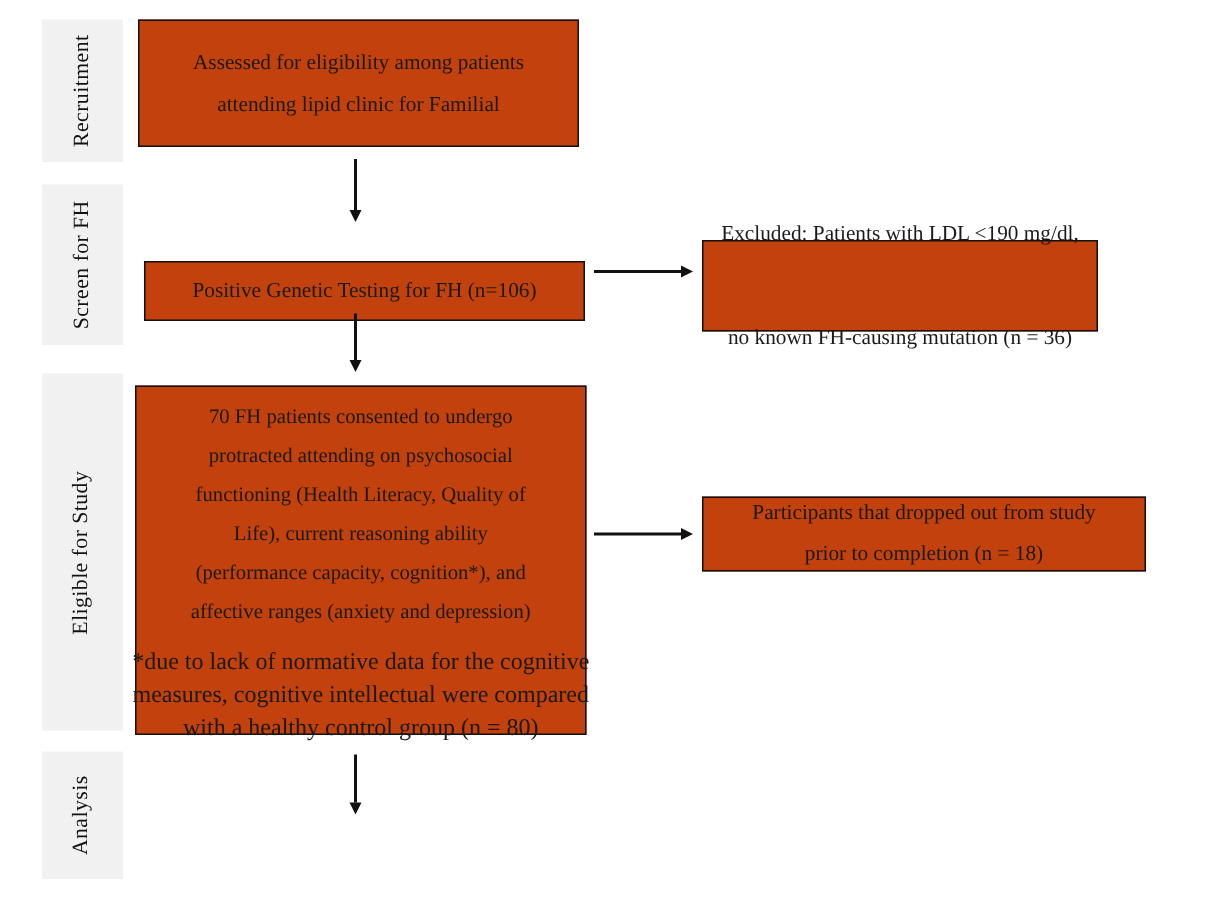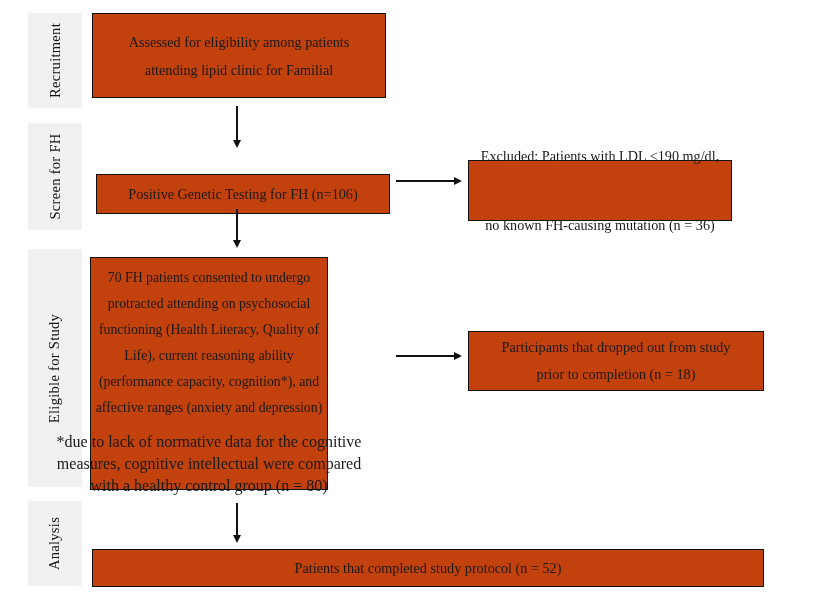--- a/index.html
+++ b/index.html
@@ -75,46 +75,43 @@
   <div class="fbox" style="left:468px;top:160px;width:264px;height:61px;gap:42px;">
     <div class="line">Excluded: Patients with LDL &lt;190 mg/dl,</div>
     <div class="line">no known FH-causing mutation (n = 36)</div>
   </div>
 
   <div class="varrow" style="left:232.5px;top:209px;height:39px;">
     <div class="shaft"></div>
     <div class="head"></div>
   </div>
 
-  <div class="fbox" id="box-consented" style="left:90px;top:257px;width:238px;height:233px;">
+  <div class="fbox" id="box-consented" style="left:90px;top:257px;width:301px;height:233px;">
     <div class="line">70 FH patients consented to undergo</div>
     <div class="line">protracted attending on psychosocial</div>
     <div class="line">functioning (Health Literacy, Quality of</div>
     <div class="line">Life), current reasoning ability</div>
     <div class="line">(performance capacity, cognition*), and</div>
     <div class="line">affective ranges (anxiety and depression)</div>
     <div class="footnote">
       <div class="line">*due to lack of normative data for the cognitive</div>
       <div class="line">measures, cognitive intellectual were compared</div>
       <div class="line">with a healthy control group (n = 80)</div>
     </div>
   </div>
 
   <div class="harrow" style="left:396px;top:351.5px;width:66px;">
     <div class="shaft"></div>
     <div class="head"></div>
   </div>
 
-  <div class="fbox" style="left:468px;top:331px;width:296px;height:60px;">
+  <div class="fbox" style="left:468px;top:331px;width:296px;height:50px;">
     <div class="line">Participants that dropped out from study</div>
     <div class="line">prior to completion (n = 18)</div>
   </div>
 
   <div class="varrow" style="left:232.5px;top:503px;height:40px;">
     <div class="shaft"></div>
     <div class="head"></div>
   </div>
 
-  <div class="fbox" style="left:92px;top:549px;width:672px;height:38px;">
-    <div class="line">Patients that completed study protocol (n = 52)</div>
-  </div>
 
 </div>
 
 </body></html>

